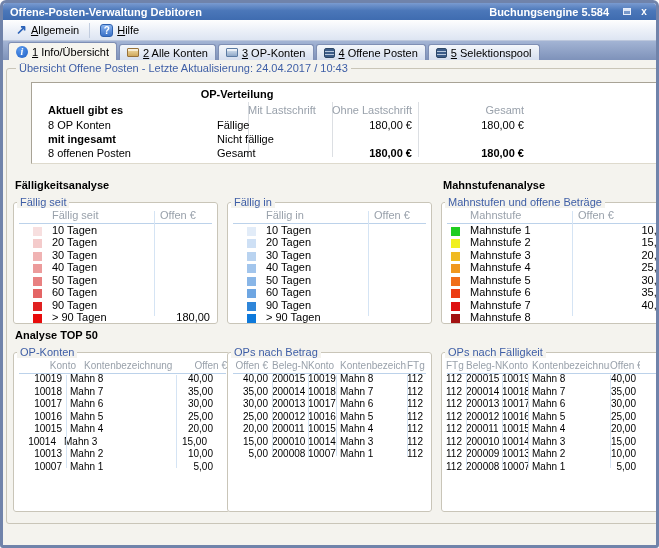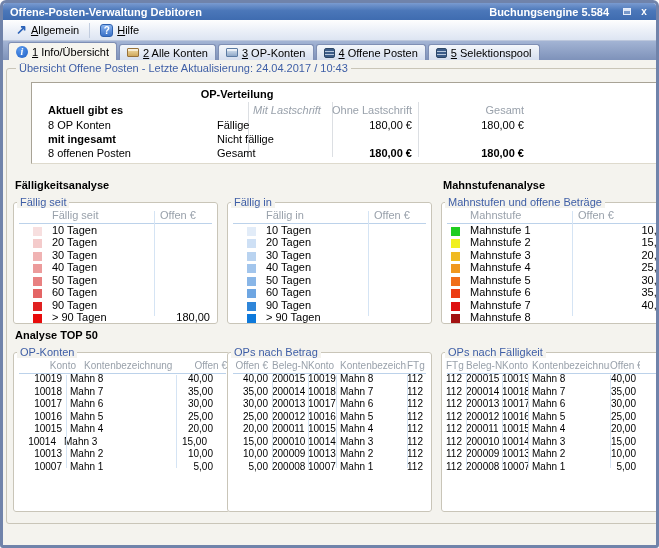--- a/index.html
+++ b/index.html
@@ -50,21 +50,21 @@
   legend{color:#3e5ea6;padding:0 3px;margin-left:3px;font-size:11px;}
   .main-group{height:462px;padding:0 6px;background:#f4f3ee;}
   .b{font-weight:bold;}
   
   .opv-box{position:relative;margin:8px 18px 10px;height:82px;background:#fff;
     border:1px solid;border-color:#a8a396 #dedacd #dedacd #a8a396;}
   .opv{position:absolute;white-space:nowrap;}
   .opv-title{left:150px;width:110px;text-align:center;top:5px;}
   .hdr{color:#99a1ab;}
   .lx{left:16px;} .mx{left:185px;}
-  .c-mit{left:216px;width:78px;text-align:center;font-style:italic;}
+  .c-mit{left:216px;width:78px;text-align:left;}
   .c-ohne{left:300px;width:80px;text-align:right;}
   .c-ges{left:386px;width:106px;text-align:right;}
   .rh{top:21px;} .r1{top:36px;} .r2{top:50px;} .r3{top:64px;}
   .opv-sep{position:absolute;top:19px;bottom:6px;width:1px;background:#dcdfe3;}
   
   .panels{display:flex;gap:9px;}
   .panel{display:flex;flex-direction:column;}
   .p-w1{width:205px;} .p-w2{width:205px;} .p-w3{width:236px;}
   .panel-heading{font-weight:bold;min-height:15px;margin:5px 0 2px 2px;}
   .legend-group{height:128px;background:#fff;}
@@ -356,21 +356,20 @@
             <legend>OPs nach Betrag</legend>
             <div data-table="top50.ops_nach_betrag">
                 <div class="dt-head" style="padding-left: 4px;"><span class="dt-cell ar" style="width: 40px;">Offen €</span><span class="dt-cell ar" style="width: 36px;">Beleg-Nr.</span><span class="dt-cell ar" style="width: 28px;">Konto</span><span class="dt-cell al" style="width: 71px;">Kontenbezeichnung</span><span class="dt-cell ar" style="width: 20px;">FTg</span></div>
                 <div class="dt-underline"></div>
                 <div class="dt-row" style="padding-left: 4px;"><span class="dt-cell ar" style="width: 40px;">40,00</span><span class="dt-cell ar" style="width: 36px;">200015</span><span class="dt-cell ar" style="width: 28px;">10019</span><span class="dt-cell al" style="width: 71px;">Mahn 8</span><span class="dt-cell ar" style="width: 20px;">112</span></div>
                 <div class="dt-row" style="padding-left: 4px;"><span class="dt-cell ar" style="width: 40px;">35,00</span><span class="dt-cell ar" style="width: 36px;">200014</span><span class="dt-cell ar" style="width: 28px;">10018</span><span class="dt-cell al" style="width: 71px;">Mahn 7</span><span class="dt-cell ar" style="width: 20px;">112</span></div>
                 <div class="dt-row" style="padding-left: 4px;"><span class="dt-cell ar" style="width: 40px;">30,00</span><span class="dt-cell ar" style="width: 36px;">200013</span><span class="dt-cell ar" style="width: 28px;">10017</span><span class="dt-cell al" style="width: 71px;">Mahn 6</span><span class="dt-cell ar" style="width: 20px;">112</span></div>
                 <div class="dt-row" style="padding-left: 4px;"><span class="dt-cell ar" style="width: 40px;">25,00</span><span class="dt-cell ar" style="width: 36px;">200012</span><span class="dt-cell ar" style="width: 28px;">10016</span><span class="dt-cell al" style="width: 71px;">Mahn 5</span><span class="dt-cell ar" style="width: 20px;">112</span></div>
                 <div class="dt-row" style="padding-left: 4px;"><span class="dt-cell ar" style="width: 40px;">20,00</span><span class="dt-cell ar" style="width: 36px;">200011</span><span class="dt-cell ar" style="width: 28px;">10015</span><span class="dt-cell al" style="width: 71px;">Mahn 4</span><span class="dt-cell ar" style="width: 20px;">112</span></div>
                 <div class="dt-row" style="padding-left: 4px;"><span class="dt-cell ar" style="width: 40px;">15,00</span><span class="dt-cell ar" style="width: 36px;">200010</span><span class="dt-cell ar" style="width: 28px;">10014</span><span class="dt-cell al" style="width: 71px;">Mahn 3</span><span class="dt-cell ar" style="width: 20px;">112</span></div>
-                <div class="dt-row" style="padding-left: 4px;"><span class="dt-cell ar" style="width: 40px;">10,00</span><span class="dt-cell ar" style="width: 36px;">200009</span><span class="dt-cell ar" style="width: 28px;">10013</span><span class="dt-cell al" style="width: 71px;">Mahn 2</span><span class="dt-cell ar" style="width: 20px;">112</span></div>
                 <div class="dt-row" style="padding-left: 4px;"><span class="dt-cell ar" style="width: 40px;">5,00</span><span class="dt-cell ar" style="width: 36px;">200008</span><span class="dt-cell ar" style="width: 28px;">10007</span><span class="dt-cell al" style="width: 71px;">Mahn 1</span><span class="dt-cell ar" style="width: 20px;">112</span></div>
                 <div class="dt-sep" style="left: 44px;"></div>
                 <div class="dt-sep" style="left: 80px;"></div>
                 <div class="dt-sep" style="left: 108px;"></div>
                 <div class="dt-sep" style="left: 179px;"></div>
               </div>
           </fieldset>
         </div>
         <div class="panel p-w3">
           <div class="panel-heading"></div>

